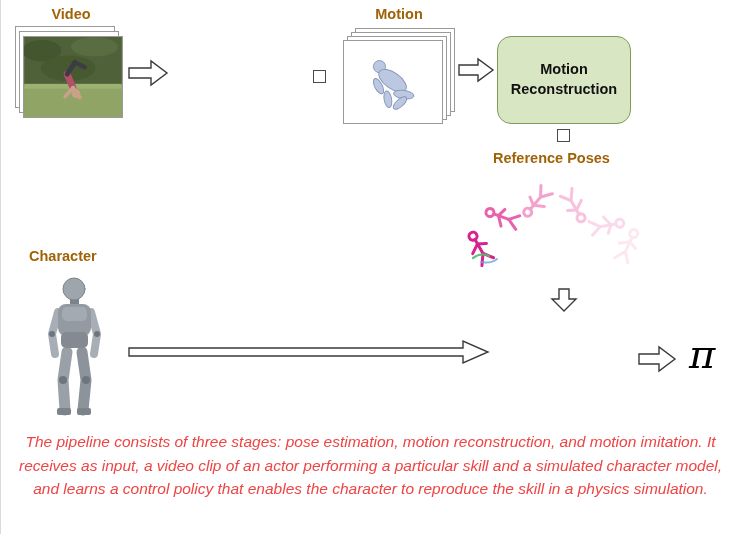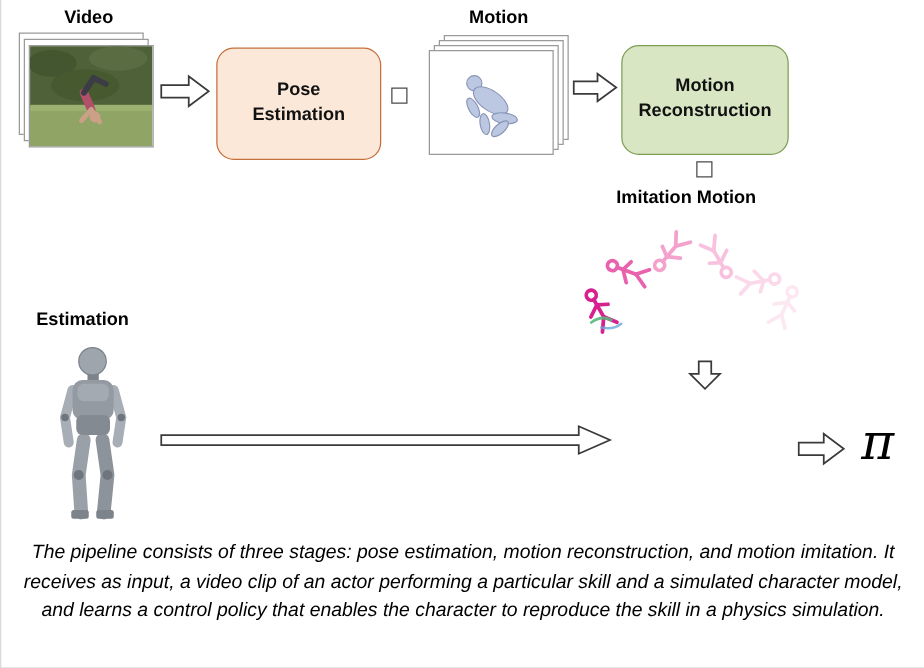--- a/index.html
+++ b/index.html
@@ -10,21 +10,21 @@
     background: #ffffff;
     border-left: 1px solid #d9d9d9;
     border-bottom: 1px solid #cfcfcf;
     font-family: "Liberation Sans", sans-serif;
     overflow: hidden;
   }
   .abs { position:absolute; }
   .label {
     font-weight: bold;
     font-size: 14.5px;
-    color: #000000;
+    color: #a16207;
     white-space: nowrap;
   }
   .center { text-align: center; }
 
   
   .stack { position:absolute; }
   .frame {
     position:absolute;
     background:#ffffff;
     border:1px solid #9a9a9a;
@@ -69,21 +69,21 @@
     line-height:1;
   }
 
   .caption {
     position:absolute;
     left:18px; right:18px; top:430px;
     text-align:center;
     font-style:italic;
     font-size:15.5px;
     line-height:1.52;
-    color:#000000;
+    color:#ef4444;
   }
 </style>
 </head>
 <body>
 
 <div class="page">
 
   <div class="abs label center" style="left:14px; top:6px; width:112px;">Video</div>
 
   <div class="stack" style="left:14px; top:26px; width:112px; height:96px;">
@@ -107,23 +107,20 @@
         </g>
         <circle cx="53" cy="58" r="4.5" fill="#caa187"></circle>
       </svg>
     </div>
   </div>
 
   <svg class="abs block-arrow" style="left:126px; top:58px;" width="42" height="30" viewBox="0 0 42 30">
     <polygon points="2,10 24,10 24,3 40,15 24,27 24,20 2,20"></polygon>
   </svg>
 
-  <div class="pipeline-box box-pose" style="left:172px; top:38px; width:132px; height:90px;">
-    <span style="max-width:92px; display:inline-block;">Pose Estimation</span>
-  </div>
 
   <div class="connector-square" style="left:312px; top:70px;"></div>
 
   <div class="abs label center" style="left:342px; top:6px; width:112px;">Motion</div>
 
   <div class="stack" style="left:342px; top:28px; width:115px; height:98px;">
     <div class="frame" style="left:12px; top:0; width:100px; height:84px;"></div>
     <div class="frame" style="left:8px; top:4px; width:100px; height:84px;"></div>
     <div class="frame" style="left:4px; top:8px; width:100px; height:84px;"></div>
     <div class="frame" style="left:0; top:12px; width:100px; height:84px;">
@@ -143,21 +140,21 @@
   <svg class="abs block-arrow" style="left:456px; top:56px;" width="38" height="28" viewBox="0 0 38 28">
     <polygon points="2,9 21,9 21,3 36,14 21,25 21,19 2,19"></polygon>
   </svg>
 
   <div class="pipeline-box box-recon" style="left:496px; top:36px; width:134px; height:88px;">
     <span style="max-width:110px; display:inline-block;text-align:center;">Motion Reconstruction</span>
   </div>
 
   <div class="connector-square" style="left:556px; top:129px;"></div>
 
-  <div class="abs label" style="left:492px; top:150px;">Imitation Motion</div>
+  <div class="abs label" style="left:492px; top:150px;">Reference Poses</div>
 
   <svg class="abs" style="left:450px; top:168px;" width="200" height="120" viewBox="0 0 200 120">
     <g stroke-linecap="round" fill="none">
       <g transform="translate(30,82) rotate(-30)" stroke="#d6218f" stroke-width="3" opacity="1">
         <circle cx="0" cy="-16" r="4"></circle>
           <path d="M0,-12 L0,4"></path>
           <path d="M0,-7 L-9,-1"></path>
           <path d="M0,-7 L8,-3"></path>
           <path d="M0,4 L-7,14"></path>
           <path d="M0,4 L7,13"></path>
@@ -205,21 +202,21 @@
           <path d="M0,4 L7,13"></path>
       </g>
     </g>
   </svg>
 
   <svg class="abs block-arrow" style="left:549px; top:287px;" width="28" height="26" viewBox="0 0 28 26">
     <polygon points="9,2 19,2 19,12 26,12 14,24 2,12 9,12"></polygon>
   </svg>
 
 
-  <div class="abs label" style="left:28px; top:248px;">Estimation</div>
+  <div class="abs label" style="left:28px; top:248px;">Character</div>
 
   <svg class="abs" style="left:26px; top:274px;" width="95" height="148" viewBox="0 0 95 148">
     <g stroke-linecap="round">
       <path d="M40,78 L36,106 L38,136" stroke="#9aa0a8" stroke-width="11" fill="none"></path>
       <path d="M55,78 L59,106 L56,136" stroke="#8d939b" stroke-width="11" fill="none"></path>
       <rect x="30" y="134" width="14" height="7" rx="2" fill="#7d838b"></rect>
       <rect x="50" y="134" width="14" height="7" rx="2" fill="#7d838b"></rect>
       <path d="M31,38 L25,60 L28,80" stroke="#a8aeb6" stroke-width="8" fill="none"></path>
       <path d="M64,38 L70,60 L67,80" stroke="#a8aeb6" stroke-width="8" fill="none"></path>
       <rect x="31" y="30" width="33" height="32" rx="8" fill="#949aa2"></rect>

